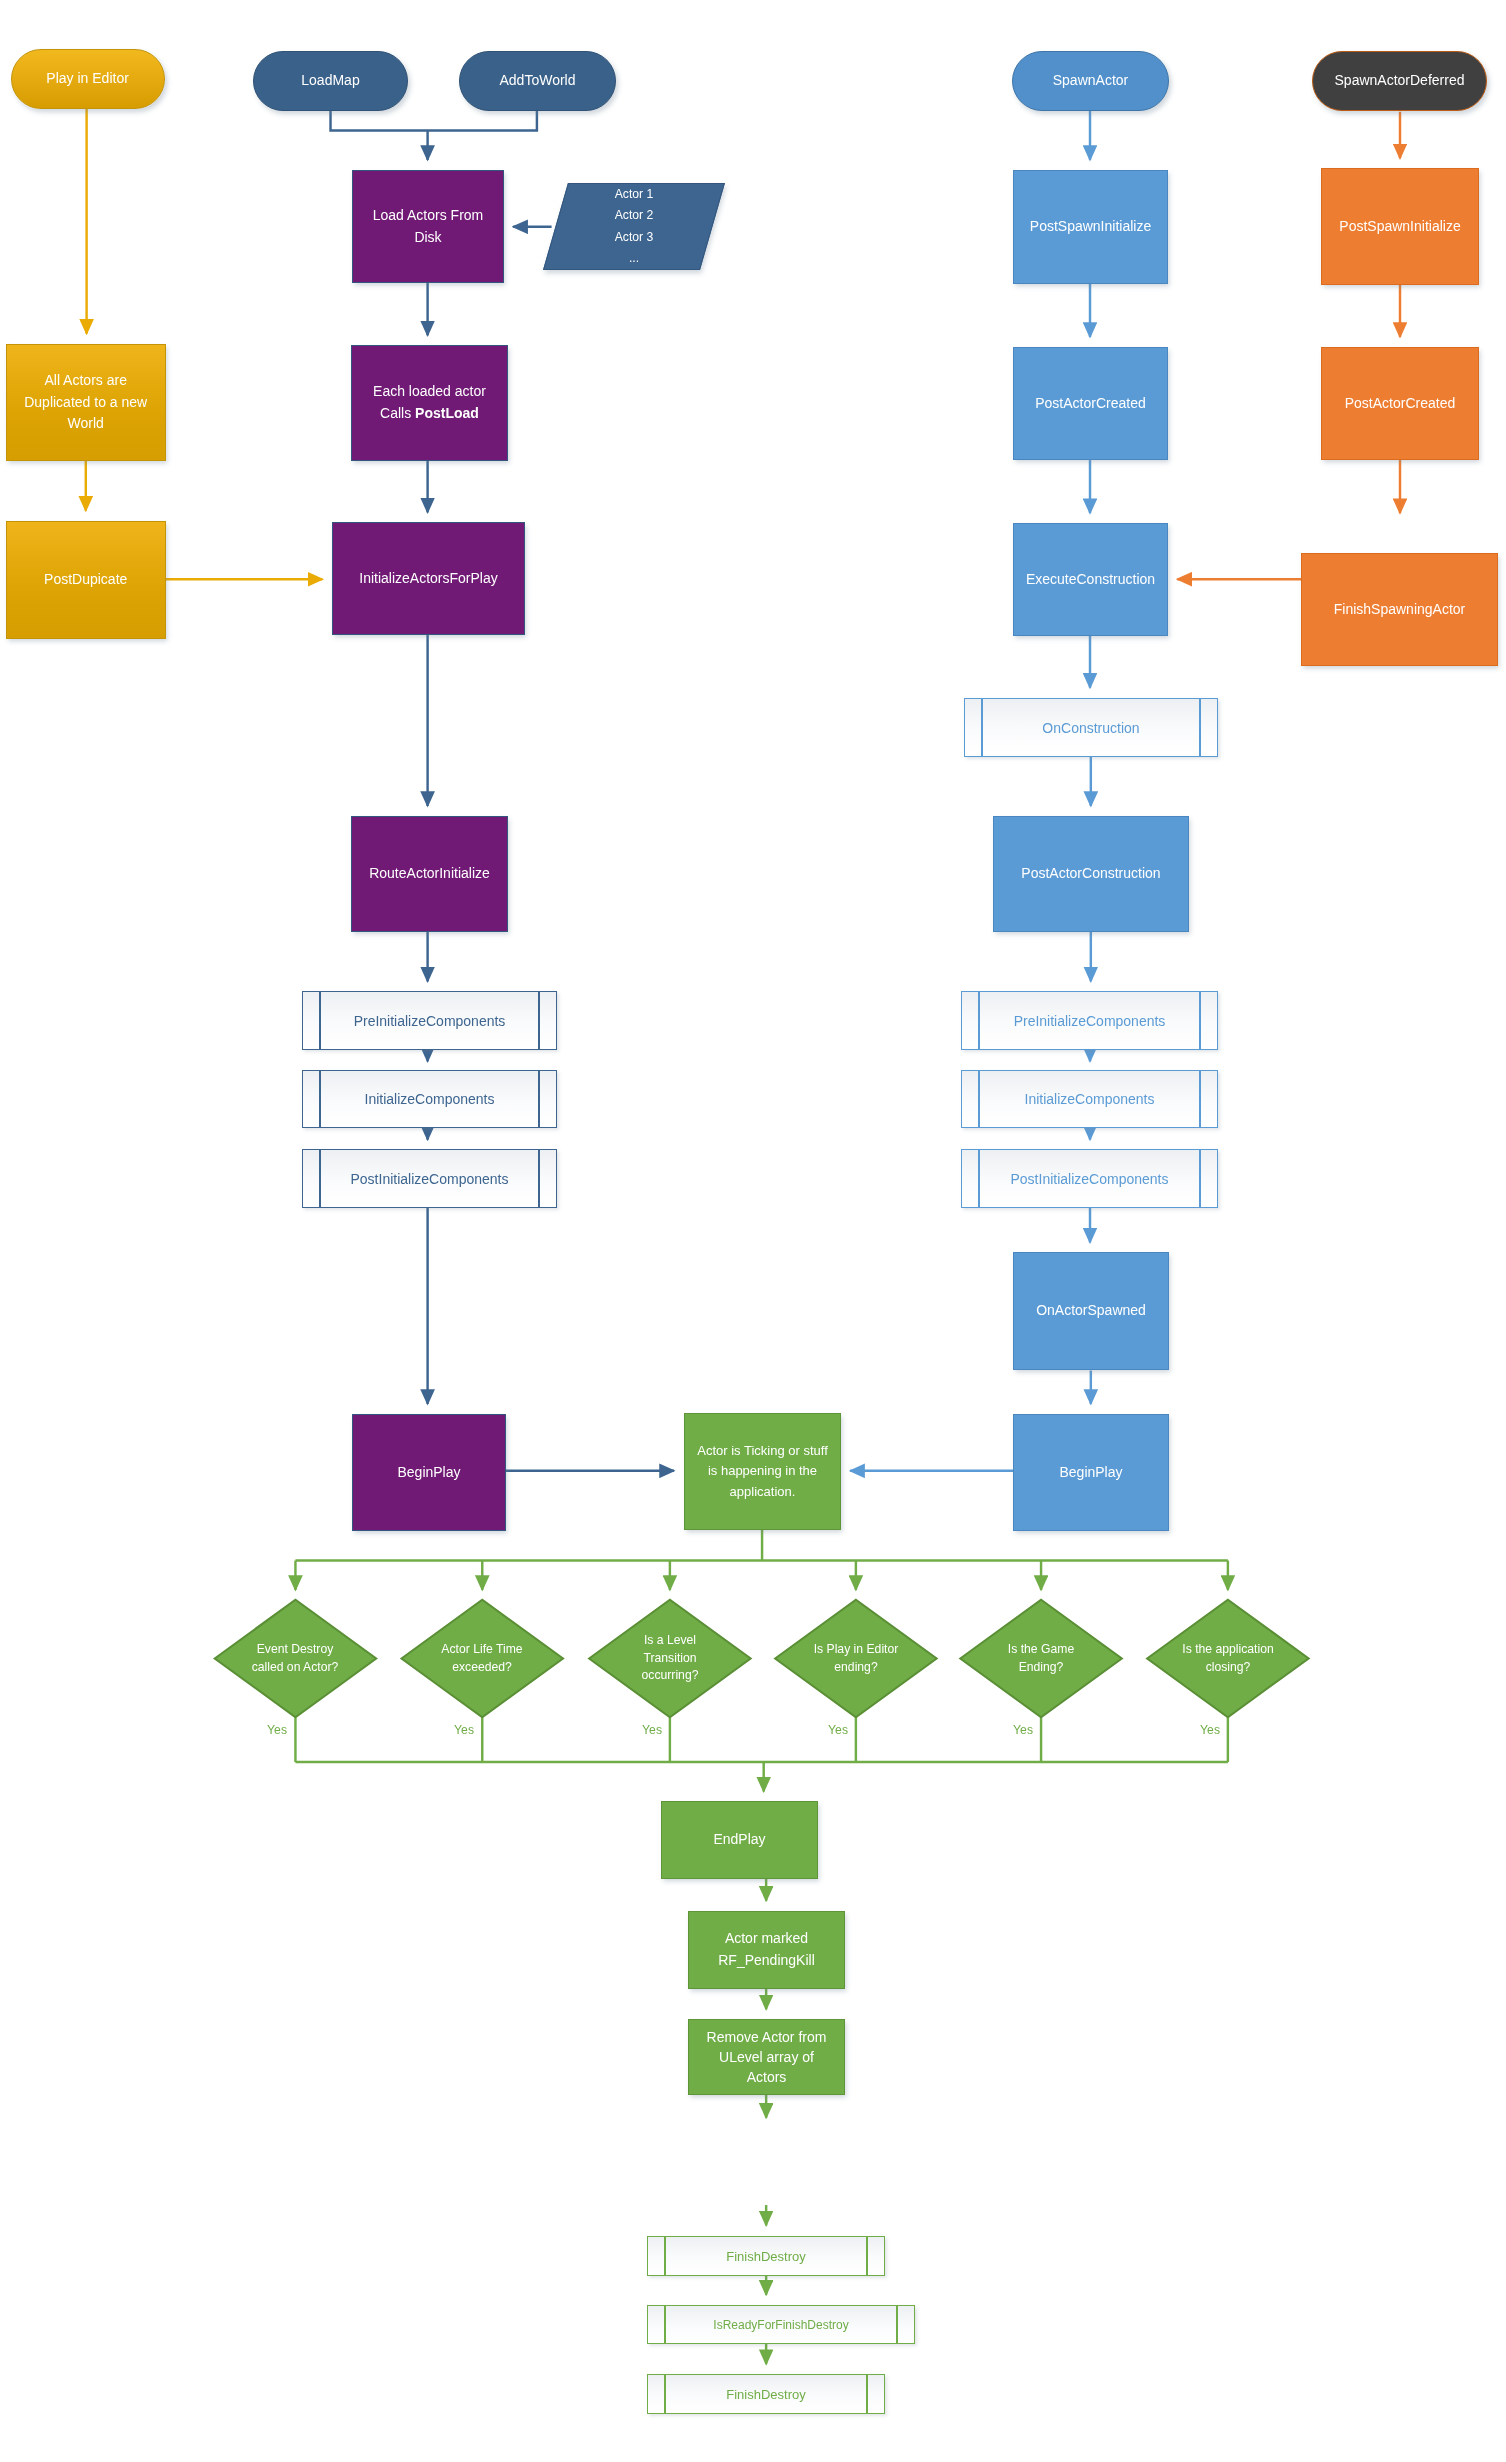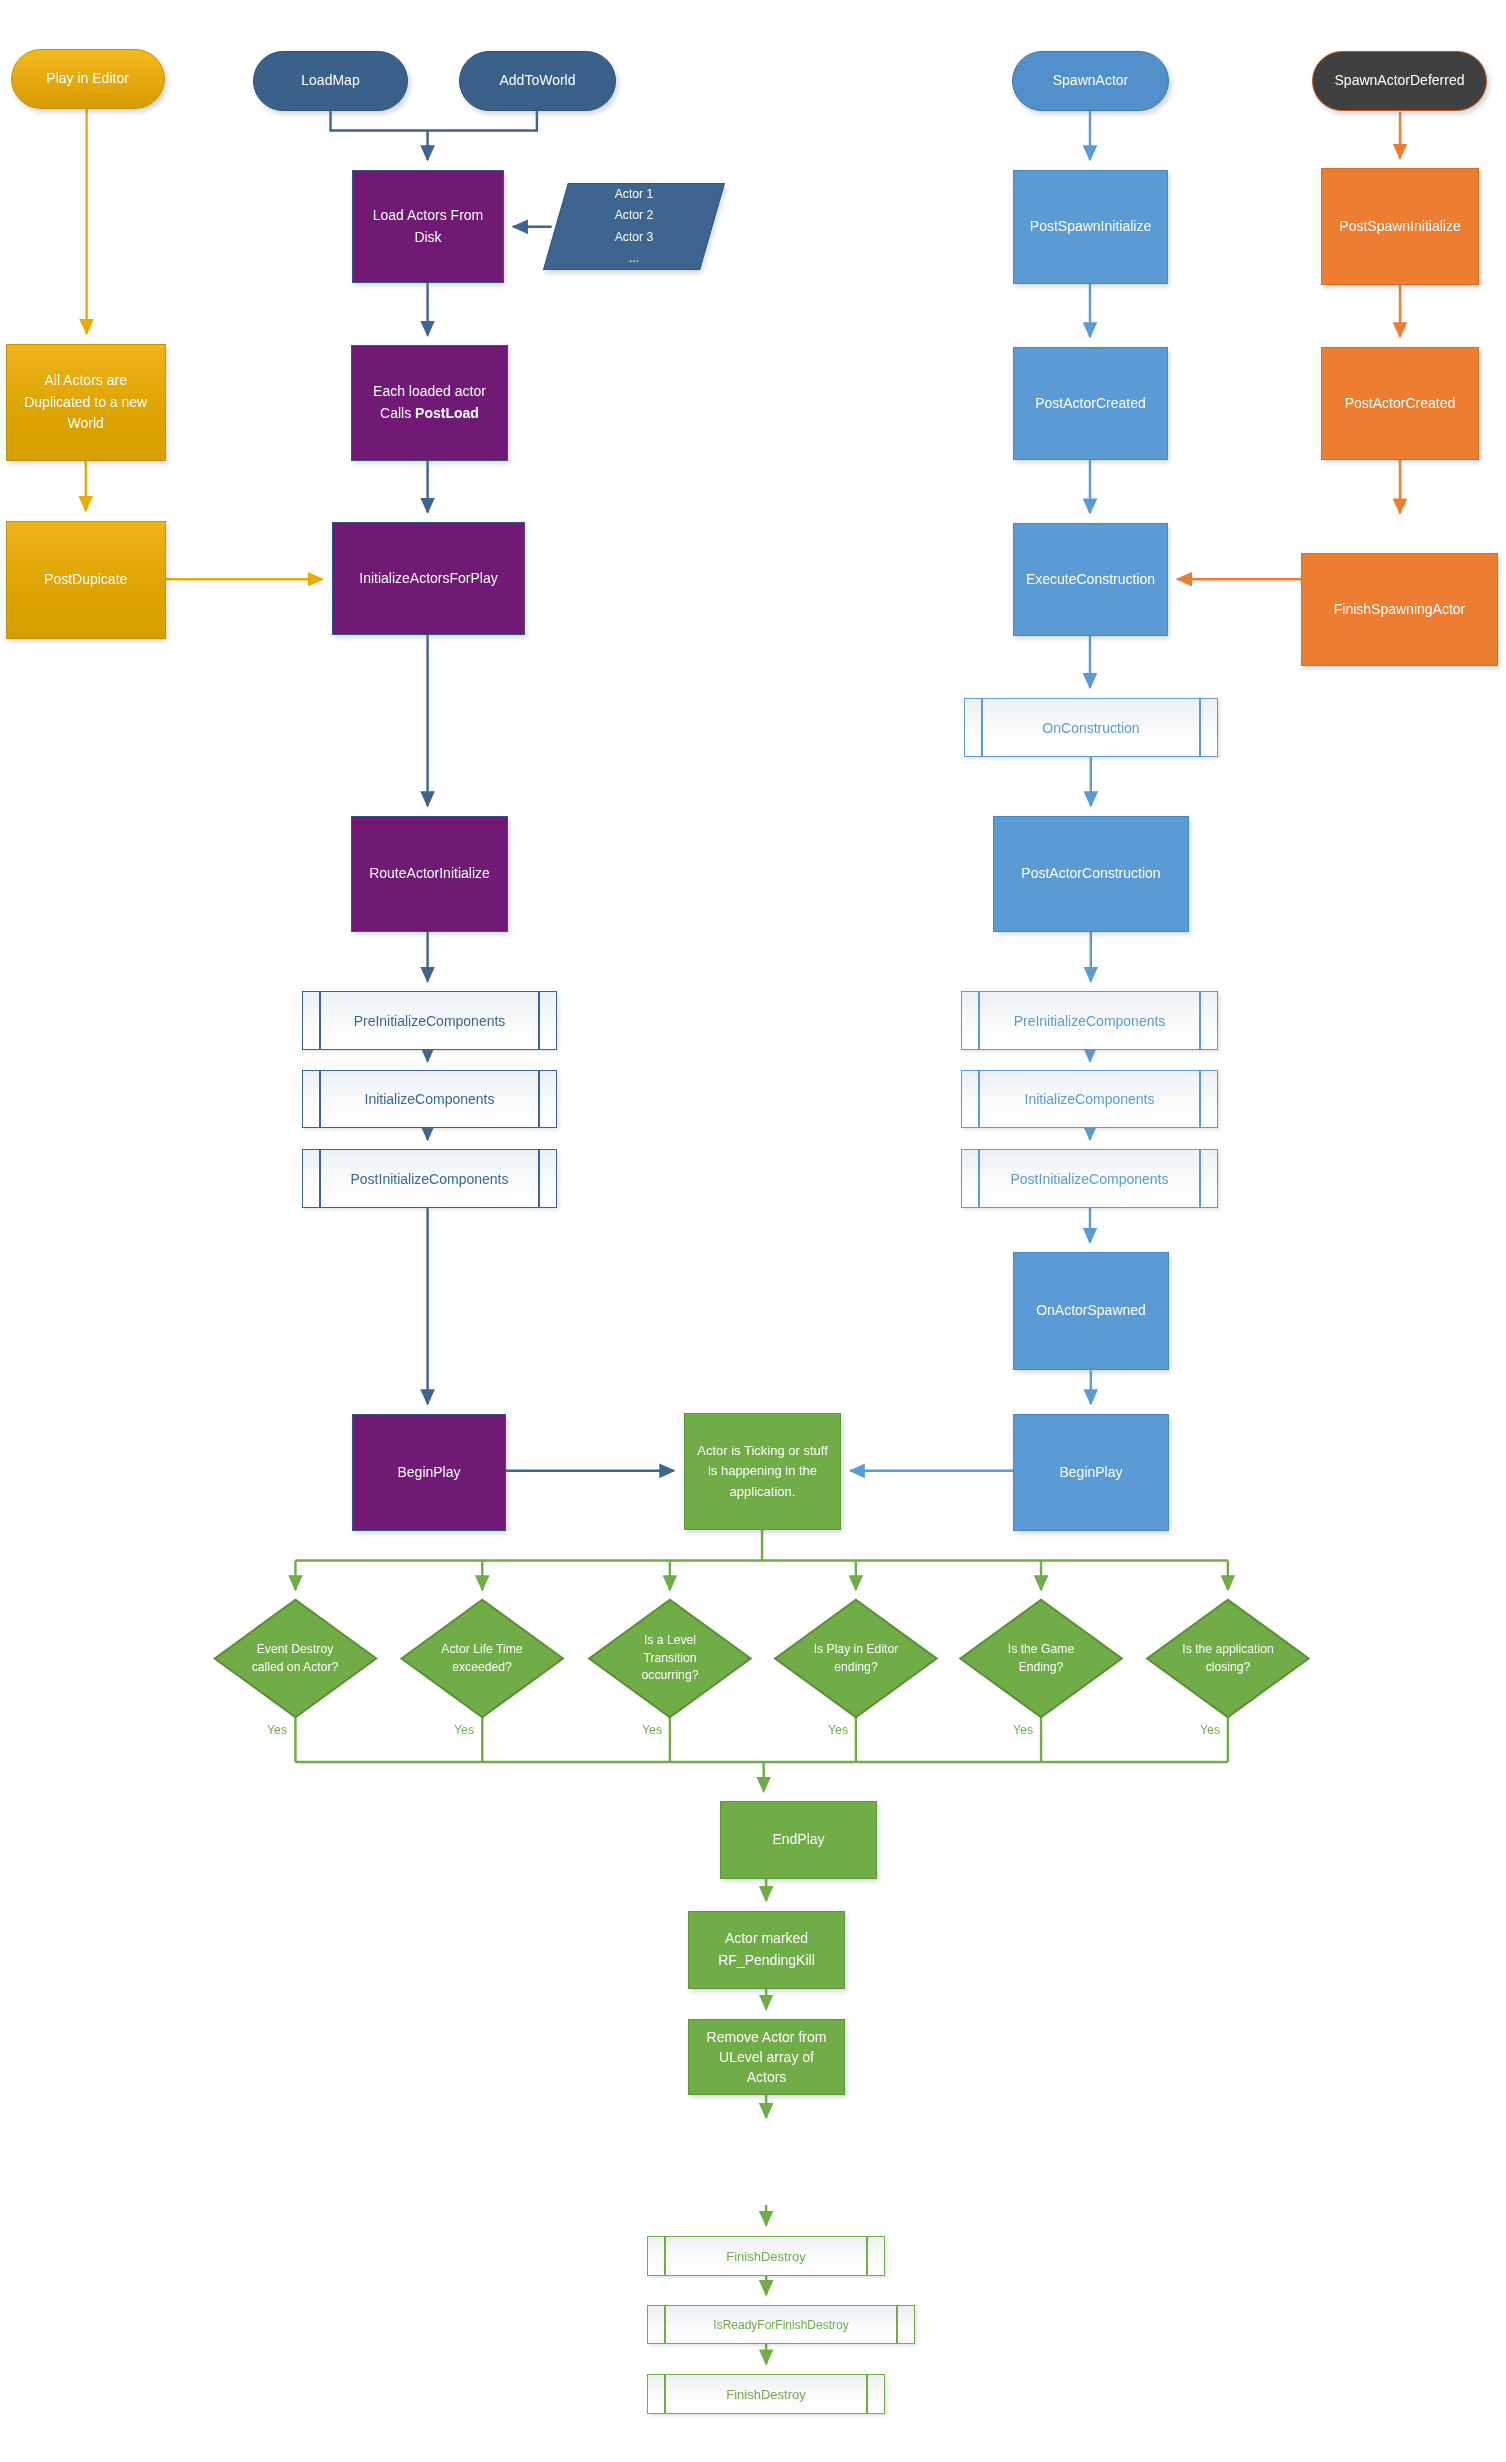--- a/index.html
+++ b/index.html
@@ -201,21 +201,21 @@
   <div class="dmtext" style="left:1000px;width:82px">Is the Game Ending?</div>
   <div class="dmtext" style="left:1171px;width:114px">Is the application closing?</div>
 
   <div class="yes" style="left:250px">Yes</div>
   <div class="yes" style="left:437px">Yes</div>
   <div class="yes" style="left:625px">Yes</div>
   <div class="yes" style="left:811px">Yes</div>
   <div class="yes" style="left:996px">Yes</div>
   <div class="yes" style="left:1183px">Yes</div>
 
-  <div class="n bx green" style="left:720px;top:1801px;width:157px;height:78px">EndPlay</div>
+  <div class="n bx green" style="left:661px;top:1801px;width:157px;height:78px">EndPlay</div>
   <div class="n bx green" style="left:688px;top:1911px;width:157px;height:78px">Actor marked RF_PendingKill</div>
   <div class="n bx green" style="left:688px;top:2019px;width:157px;height:76px;line-height:1.45">Remove Actor from ULevel array of Actors</div>
   <div class="sub sub-green" style="left:647px;top:2236px;width:238px;height:40px;font-size:13px">FinishDestroy</div>
   <div class="sub sub-green" style="left:647px;top:2305px;width:268px;height:39px;font-size:12px">IsReadyForFinishDestroy</div>
   <div class="sub sub-green" style="left:647px;top:2374px;width:238px;height:40px;font-size:13px">FinishDestroy</div>
 
 </div>
 
 
 </body></html>

